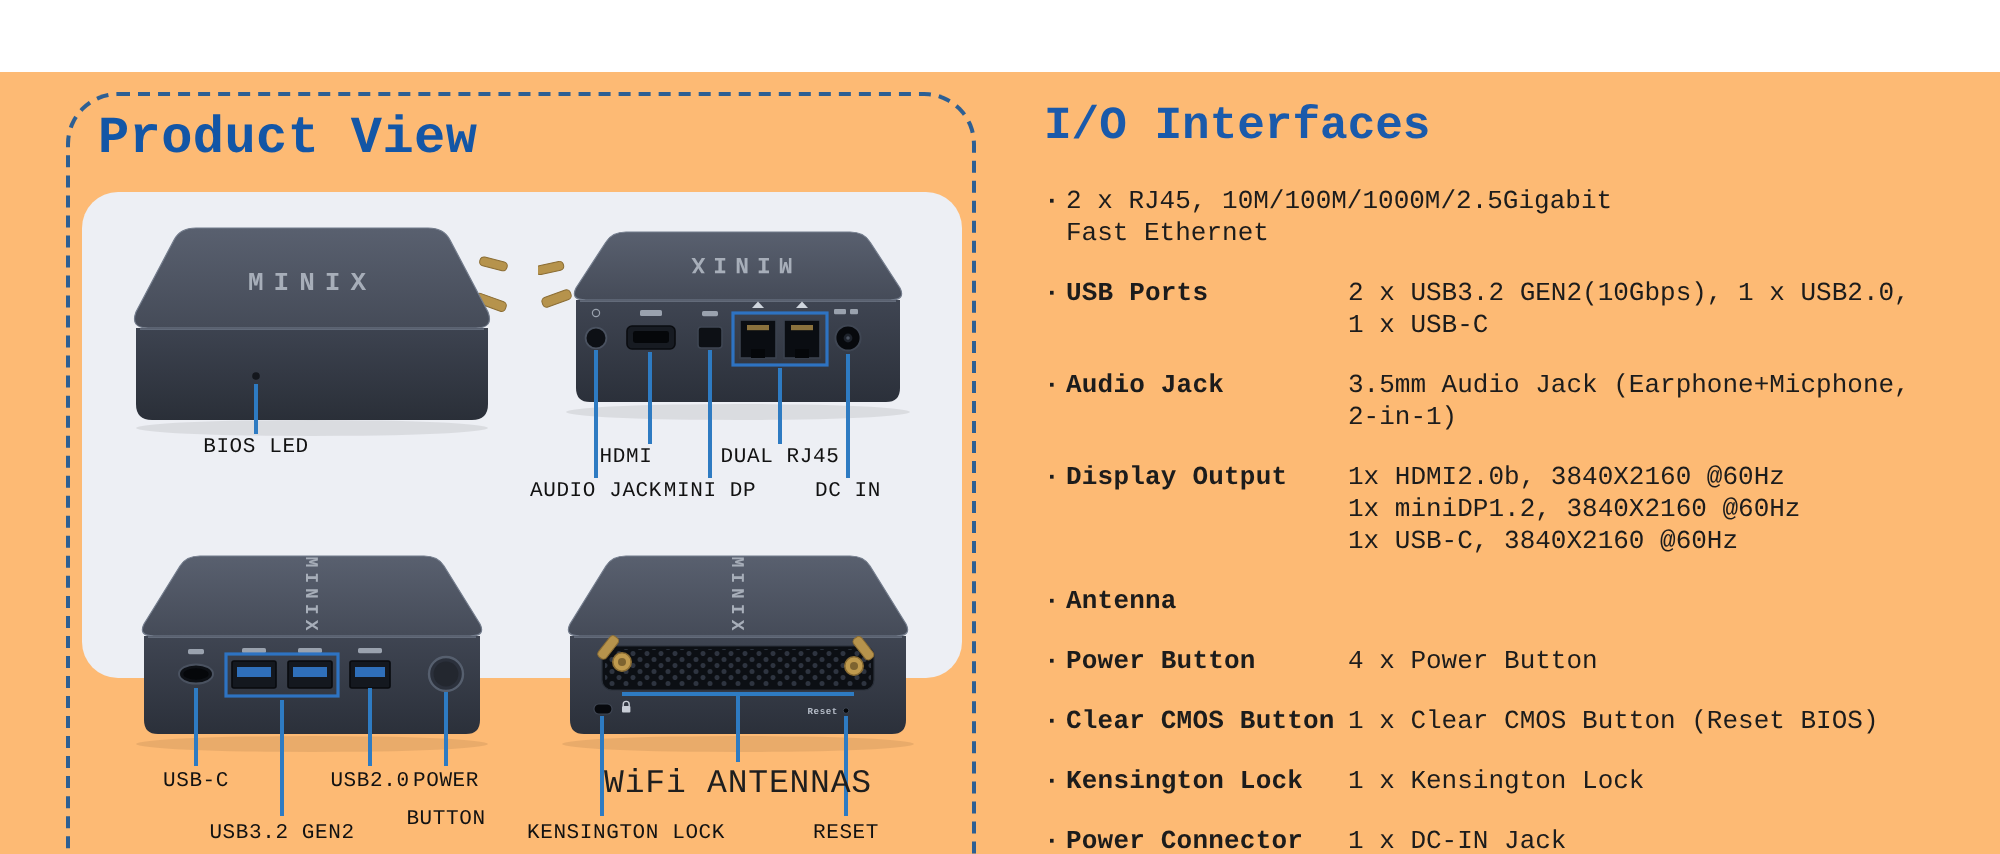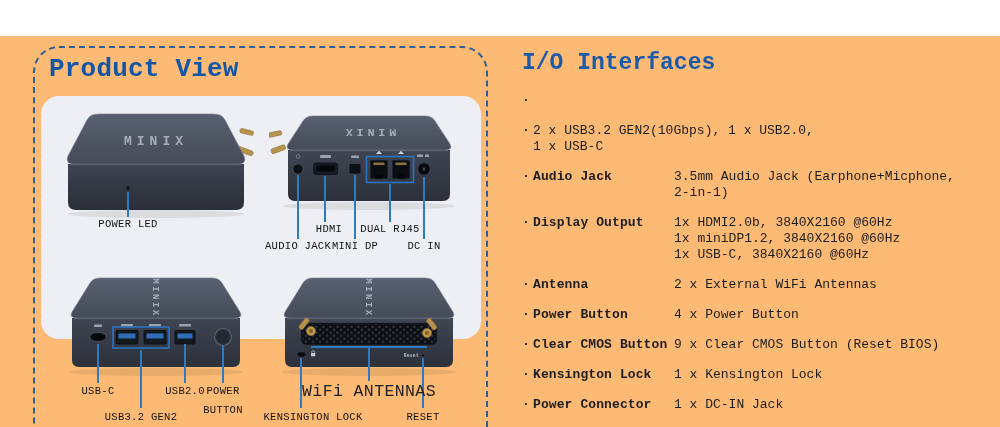--- a/index.html
+++ b/index.html
@@ -224,22 +224,22 @@
       <div class="ll" style="left:382px; top:81px;  height:62px;"></div>
       <div class="ll" style="left:56px;  top:248px; height:39px;"></div>
       <div class="ll" style="left:99px;  top:254px; height:58px;"></div>
       <div class="ll" style="left:143px; top:248px; height:39px;"></div>
       <div class="ll" style="left:181px; top:250px; height:37px;"></div>
       <div class="ll h" style="left:270px; top:250px; width:116px;"></div>
       <div class="ll" style="left:327px; top:250px; height:35px;"></div>
       <div class="ll" style="left:259px; top:262px; height:50px;"></div>
       <div class="ll" style="left:381px; top:262px; height:50px;"></div>
 
-      <div class="plabel" style="left:87px;  top:122px;">POWER LED</div>
-      <div class="plabel" style="left:288px; top:127px;">HDMI</div>
+      <div class="plabel" style="left:87px;  top:122px;">BIOS LED</div>
+      <div class="plabel" style="left:272px; top:127px;">HDMI</div>
       <div class="plabel" style="left:349px; top:127px;">DUAL RJ45</div>
       <div class="plabel" style="left:257px; top:144px;">AUDIO JACK</div>
       <div class="plabel" style="left:314px; top:144px;">MINI DP</div>
       <div class="plabel" style="left:383px; top:144px;text-align:right;">DC IN</div>
       <div class="plabel" style="left:57px;  top:289px;">USB-C</div>
       <div class="plabel" style="left:144px; top:289px;">USB2.0</div>
       <div class="plabel" style="left:182px; top:289px;">POWER</div>
       <div class="plabel" style="left:182px; top:308px;">BUTTON</div>
       <div class="plabel" style="left:100px; top:315px;">USB3.2 GEN2</div>
       <div class="plabel big" style="left:328px; top:286px;">WiFi ANTENNAS</div>
@@ -247,53 +247,55 @@
       <div class="plabel" style="left:382px; top:315px;">RESET</div>
     </div>
   </section>
 
   <section class="io-section">
     <h2 class="io-title">I/O Interfaces</h2>
 
     <div>
       <div class="spec-row">
         <span class="spec-bullet">·</span>
-      </div>
-      <div class="spec-row">
-        <span class="spec-bullet">·</span>
+        <span class="spec-value">2 x RJ45, 10M/100M/1000M/2.5Gigabit
+Fast Ethernet</span>
+      </div>
+      <div class="spec-row">
+        <span class="spec-bullet">·</span>
+        <span class="spec-label">USB Ports</span>
         <span class="spec-value">2 x USB3.2 GEN2(10Gbps), 1 x USB2.0,
 1 x USB-C</span>
       </div>
       <div class="spec-row">
         <span class="spec-bullet">·</span>
         <span class="spec-label">Audio Jack</span>
         <span class="spec-value">3.5mm Audio Jack (Earphone+Micphone,
 2-in-1)</span>
       </div>
       <div class="spec-row">
         <span class="spec-bullet">·</span>
         <span class="spec-label">Display Output</span>
         <span class="spec-value">1x HDMI2.0b, 3840X2160 @60Hz
 1x miniDP1.2, 3840X2160 @60Hz
 1x USB-C, 3840X2160 @60Hz</span>
       </div>
       <div class="spec-row">
         <span class="spec-bullet">·</span>
         <span class="spec-label">Antenna</span>
-        <span class="spec-value">2 x External WiFi Antennas</span>
       </div>
       <div class="spec-row">
         <span class="spec-bullet">·</span>
         <span class="spec-label">Power Button</span>
         <span class="spec-value">4 x Power Button</span>
       </div>
       <div class="spec-row">
         <span class="spec-bullet">·</span>
         <span class="spec-label">Clear CMOS Button</span>
-        <span class="spec-value">9 x Clear CMOS Button (Reset BIOS)</span>
+        <span class="spec-value">1 x Clear CMOS Button (Reset BIOS)</span>
       </div>
       <div class="spec-row">
         <span class="spec-bullet">·</span>
         <span class="spec-label">Kensington Lock</span>
         <span class="spec-value">1 x Kensington Lock</span>
       </div>
       <div class="spec-row">
         <span class="spec-bullet">·</span>
         <span class="spec-label">Power Connector</span>
         <span class="spec-value">1 x DC-IN Jack</span>

